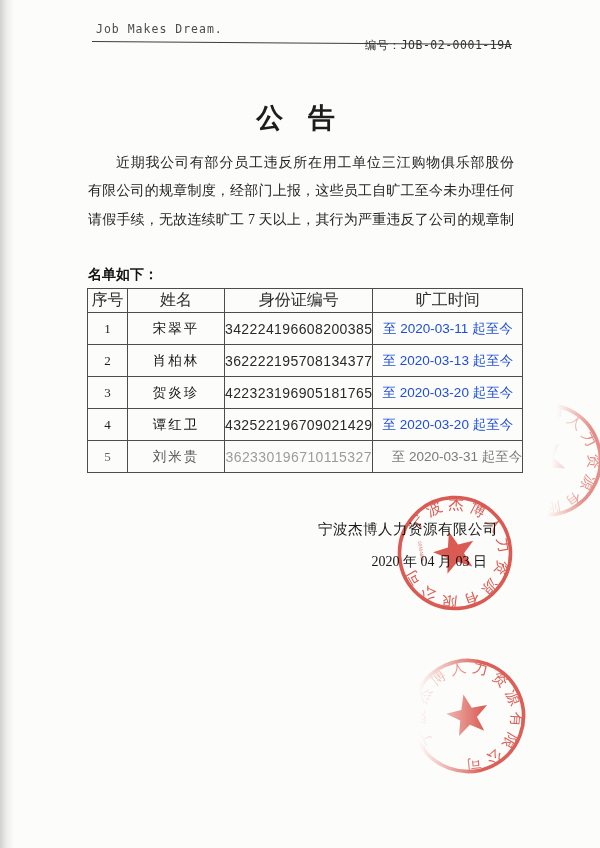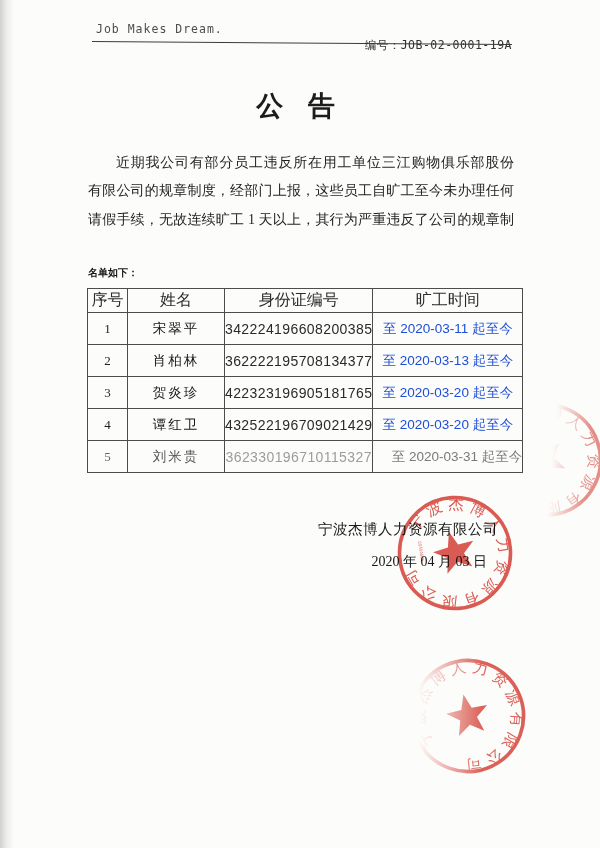--- a/index.html
+++ b/index.html
@@ -22,33 +22,33 @@
   .hdr-line {
     position:absolute; left:92px; top:41px; width:420px; height:0;
     border-top:1.6px solid #3d3d3d; transform:rotate(0.4deg); transform-origin:left center;
   }
   .hdr-docno {
     position:absolute; top:38px; right:88px;
     font-size:11.5px; color:#333; letter-spacing:.5px;
     font-family:"DejaVu Sans Mono", "Liberation Serif", monospace;
   }
   .doc-title {
-    position:absolute; left:0; top:88px; width:600px; text-align:center;
+    position:absolute; left:0; top:100px; width:600px; text-align:center;
     font-size:27px; font-weight:700; letter-spacing:9px; color:#1c1c1c;
   }
   .para { position:absolute; left:88px; top:149px; width:426px; }
   .pline {
     height:28.4px; line-height:28.4px; font-size:14px; color:#1f1f1f;
     text-align:justify; text-align-last:justify; white-space:nowrap;
   }
   .pline.indent { text-indent:28px; }
   .pline.last { text-align-last:left; }
   .list-label {
     position:absolute; left:88px; top:266px;
-    font-size:10px; font-weight:700; color:#141414;
+    font-size:14px; font-weight:700; color:#141414;
   }
   table.roster {
     position:absolute; left:87px; top:288px;
     border-collapse:collapse; table-layout:fixed;
   }
   table.roster th, table.roster td {
     border:1px solid #4c4c4c; text-align:center; vertical-align:middle;
     padding:0; overflow:hidden;
   }
   table.roster thead th {
@@ -102,21 +102,21 @@
 
   <div class="hdr-slogan">Job Makes Dream.</div>
   <div class="hdr-line"></div>
   <div class="hdr-docno"><span>编号：</span><span>JOB-02-0001-19A</span></div>
 
   <div class="doc-title">公 告</div>
 
   <div class="para">
     <div class="pline indent">近期我公司有部分员工违反所在用工单位三江购物俱乐部股份</div>
     <div class="pline">有限公司的规章制度，经部门上报，这些员工自旷工至今未办理任何</div>
-    <div class="pline">请假手续，无故连续旷工 1 天以上，其行为严重违反了公司的规章制</div>
+    <div class="pline">请假手续，无故连续旷工 7 天以上，其行为严重违反了公司的规章制</div>
   </div>
 
   <div class="list-label">名单如下：</div>
 
   <table class="roster">
     <colgroup>
       <col style="width:40px">
         <col style="width:97px">
         <col style="width:136px">
         <col style="width:150px">

